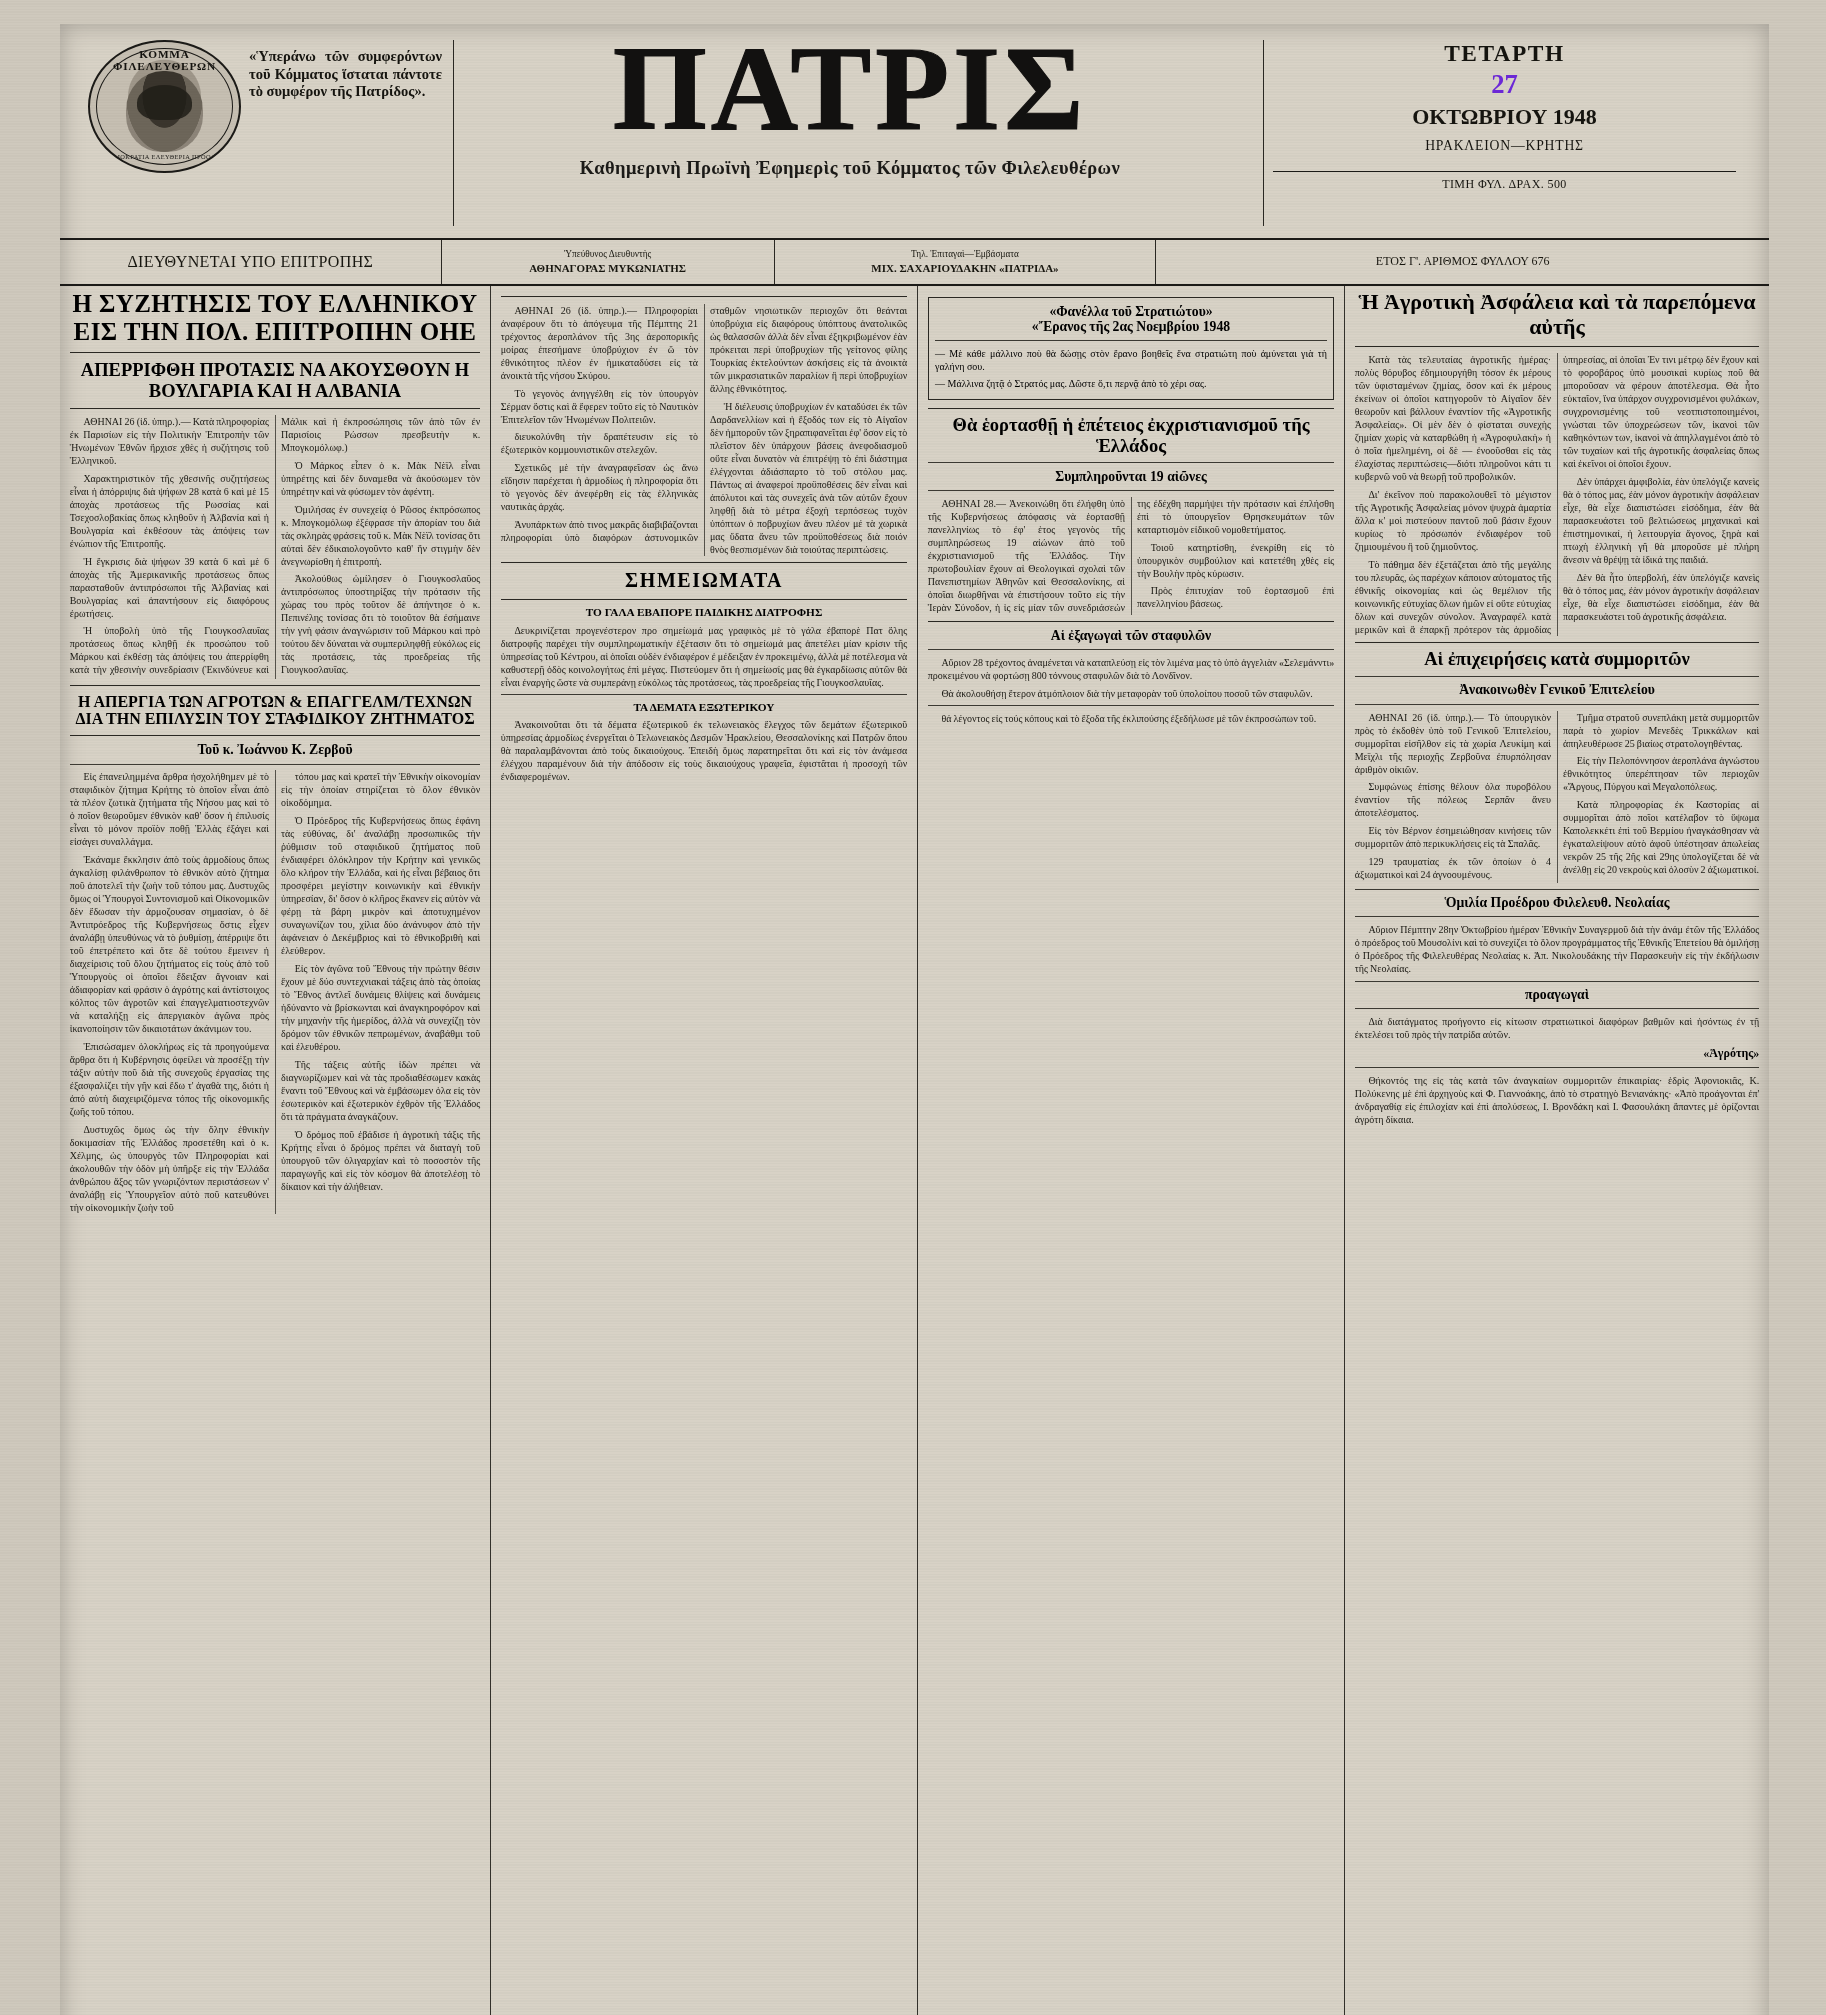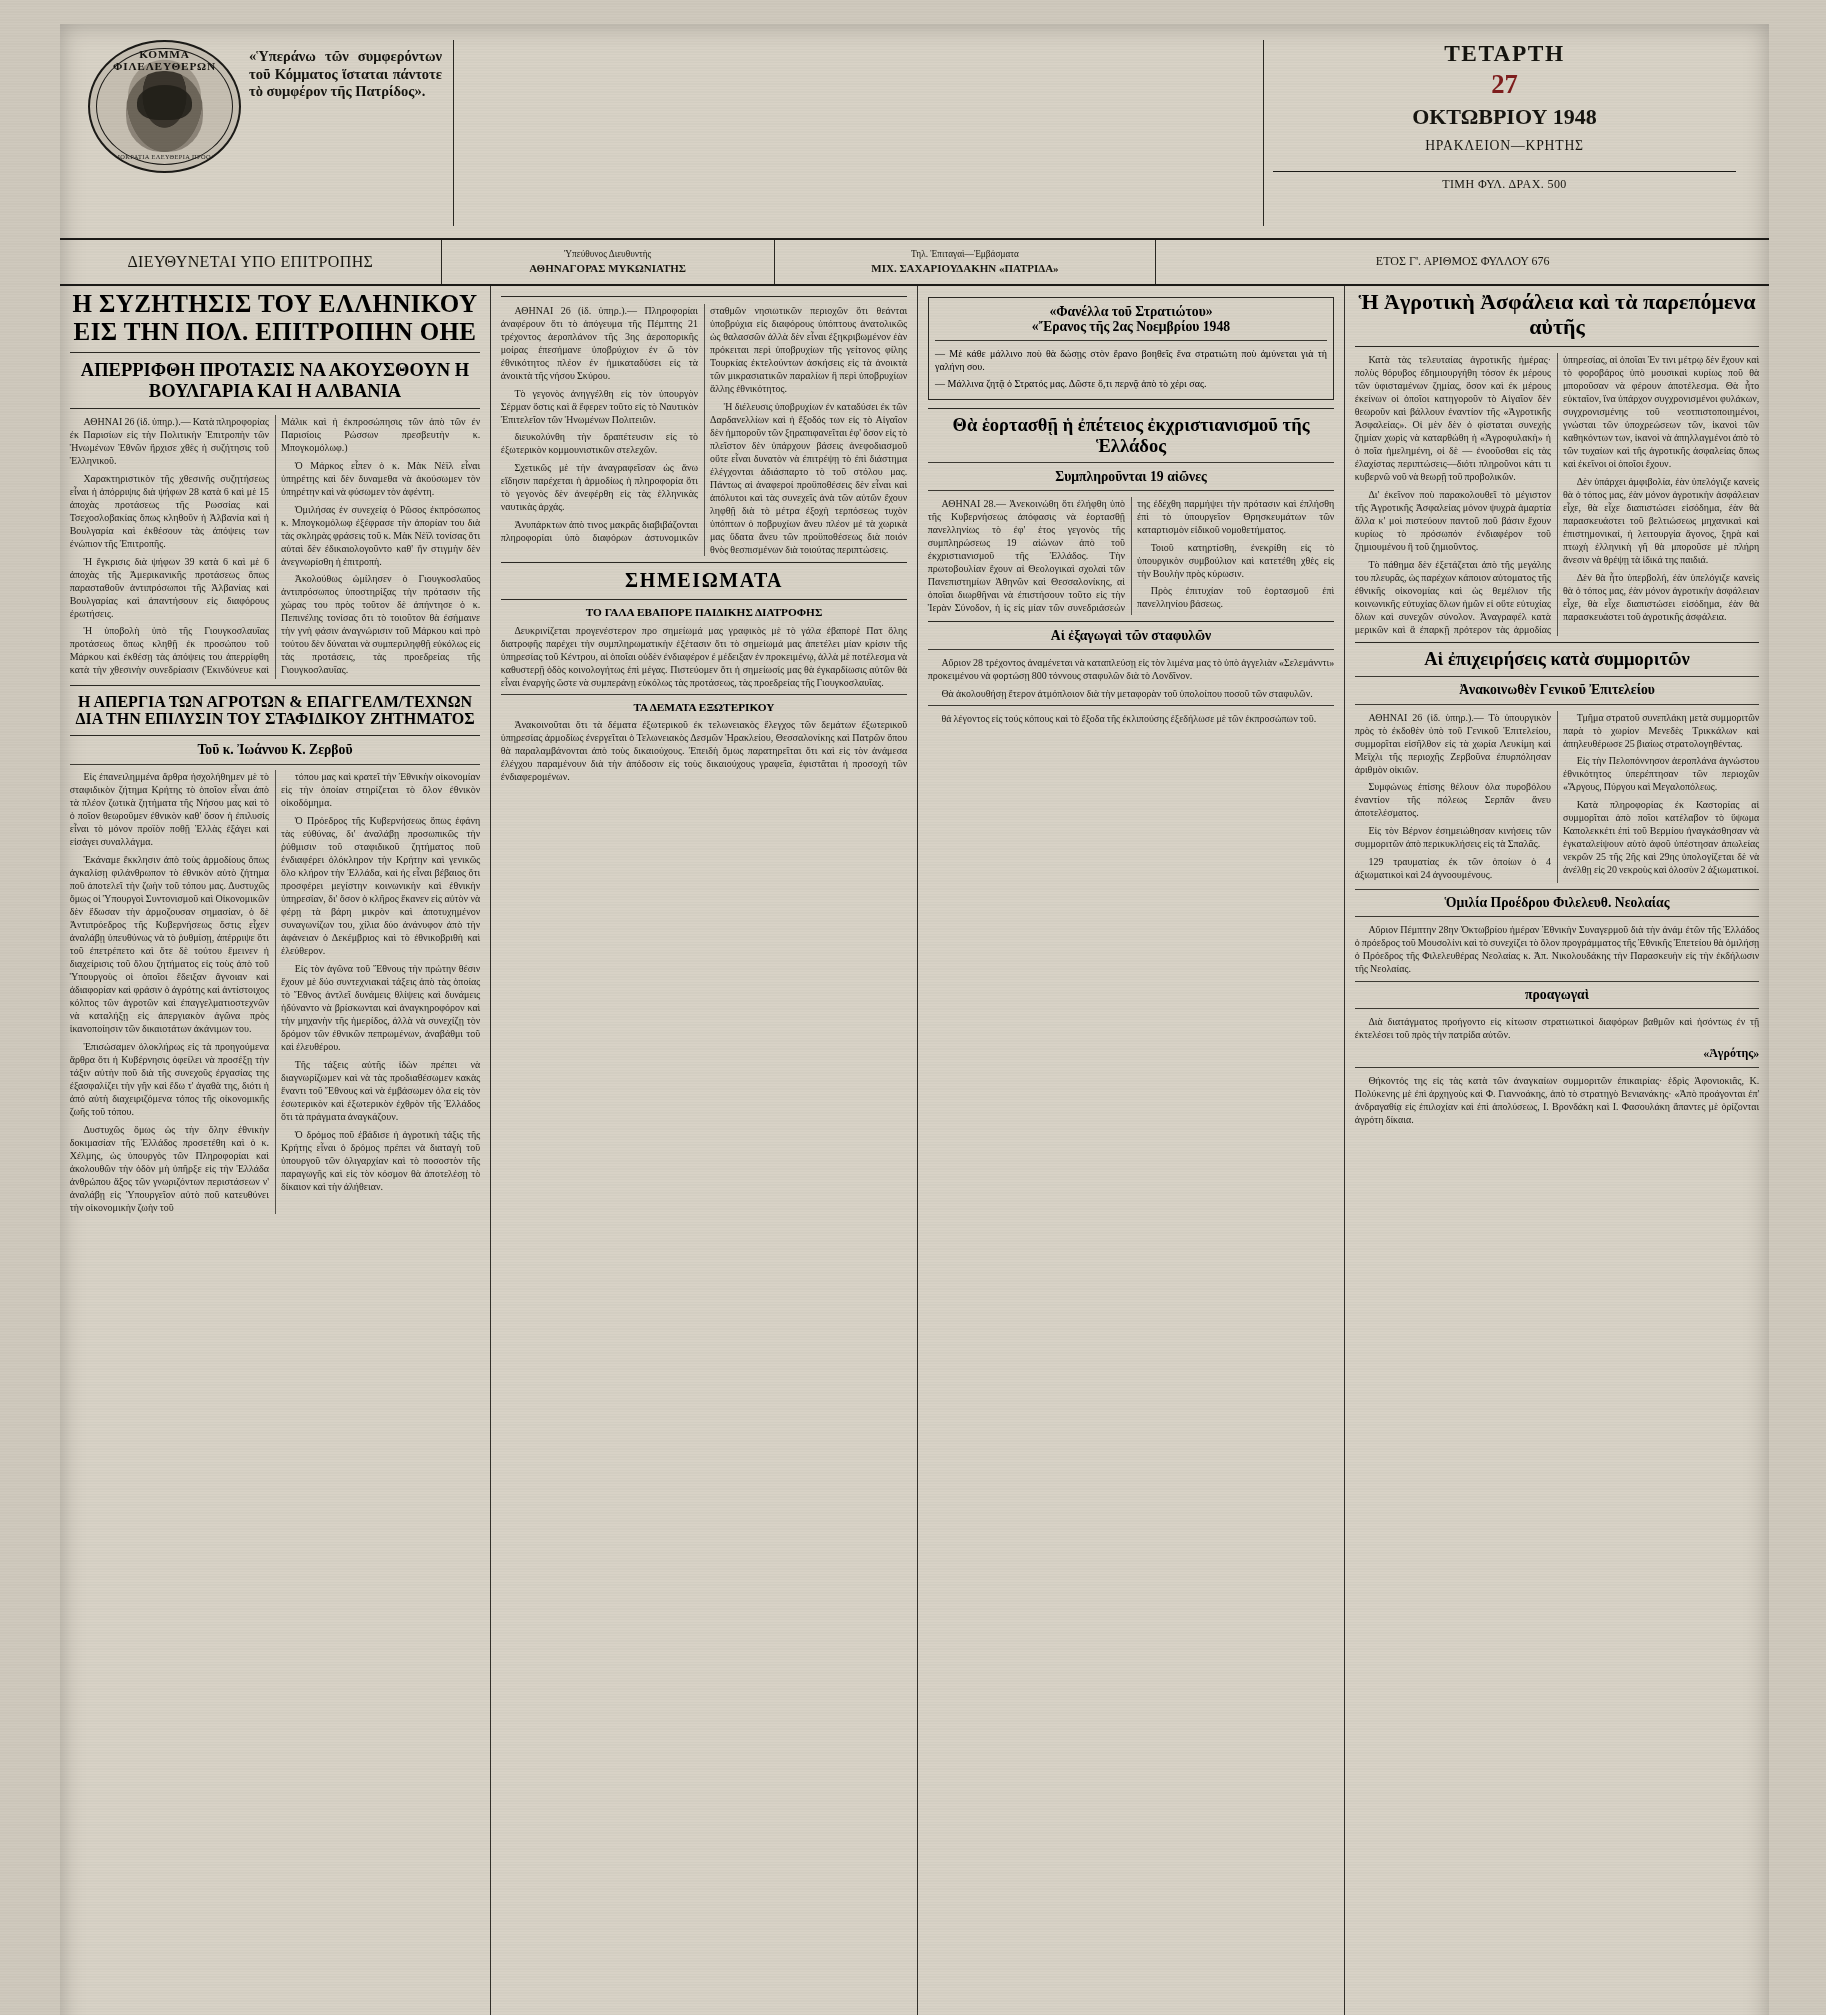--- a/index.html
+++ b/index.html
@@ -66,21 +66,21 @@
   .mainlogo .tagline{
     margin-top:13px;font-size:18.5px;color:#1b1a17;font-weight:bold;
     font-family:"Liberation Serif",serif;letter-spacing:0.4px;
   }
   .dateblock{
     position:absolute;left:1213px;top:16px;width:463px;text-align:center;
     border-left:0;
     font-family:Liberation Serif, serif;
   }
   .dateblock .d1{font-size:23.4px;font-weight:bold;letter-spacing:1.6px;color:#15140f;}
-  .dateblock .d2{font-size:26.6px;font-weight:bold;color:#7f1d1d;margin-top:2.4px;}
+  .dateblock .d2{font-size:26.6px;font-weight:bold;color:#6d28d9;margin-top:2.4px;}
   .dateblock .d3{font-size:22px;font-weight:bold;color:#15140f;margin-top:4px;}
   .dateblock .d4{font-size:13.7px;color:#15140f;margin-top:7.3px;letter-spacing:0.8px;}
   .dateblock .price{
     margin-top:17px;font-size:12px;color:#15140f;border-top:1.2px solid #1b1a17;
     padding-top:5.6px;letter-spacing:0.4px;
   }
   .vrule{position:absolute;top:16px;bottom:12px;width:1.2px;background:#2a2823;}
   
   .infobar{
     height:44px;border-bottom:2.4px solid #1b1a17;display:flex;align-items:stretch;
@@ -151,20 +151,24 @@
         <div class="ring-txt"></div>
         <div class="ring-label">ΚΟΜΜΑ ΦΙΛΕΛΕΥΘΕΡΩΝ</div>
         <div class="portrait"></div>
         <div class="sub-label">ΔΗΜΟΚΡΑΤΙΑ ΕΛΕΥΘΕΡΙΑ ΠΡΟΟΔΟΣ</div>
       </div>
 
       <div class="motto">«Ὑπεράνω τῶν συμφερόντων τοῦ Κόμματος ἵσταται πάντοτε τὸ συμφέρον τῆς Πατρίδος».</div>
 
       <div class="vrule" style="left:393px;"></div>
 
+      <div class="mainlogo">
+        <div class="word">ΠΑΤΡΙΣ</div>
+        <div class="tagline">Καθημερινὴ Πρωϊνὴ Ἐφημερὶς τοῦ Κόμματος τῶν Φιλελευθέρων</div>
+      </div>
 
       <div class="vrule" style="left:1203px;"></div>
 
       <div class="dateblock">
         <div class="d1">ΤΕΤΑΡΤΗ</div>
         <div class="d2">27</div>
         <div class="d3">ΟΚΤΩΒΡΙΟΥ 1948</div>
         <div class="d4">ΗΡΑΚΛΕΙΟΝ—ΚΡΗΤΗΣ</div>
         <div class="price">ΤΙΜΗ ΦΥΛ. ΔΡΑΧ. 500</div>
       </div>

